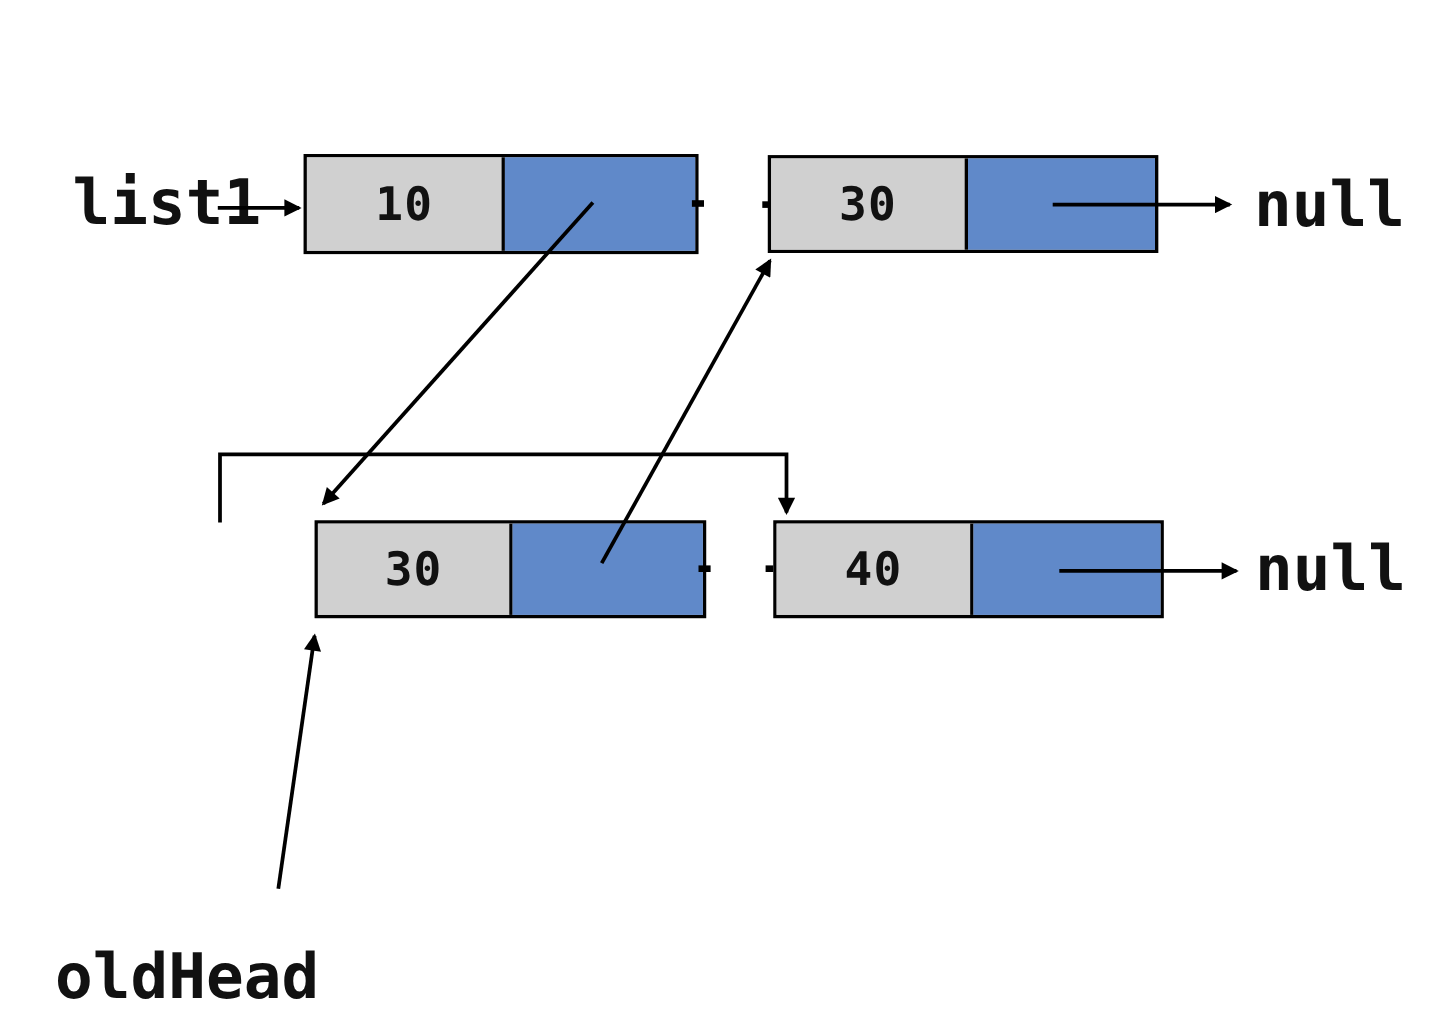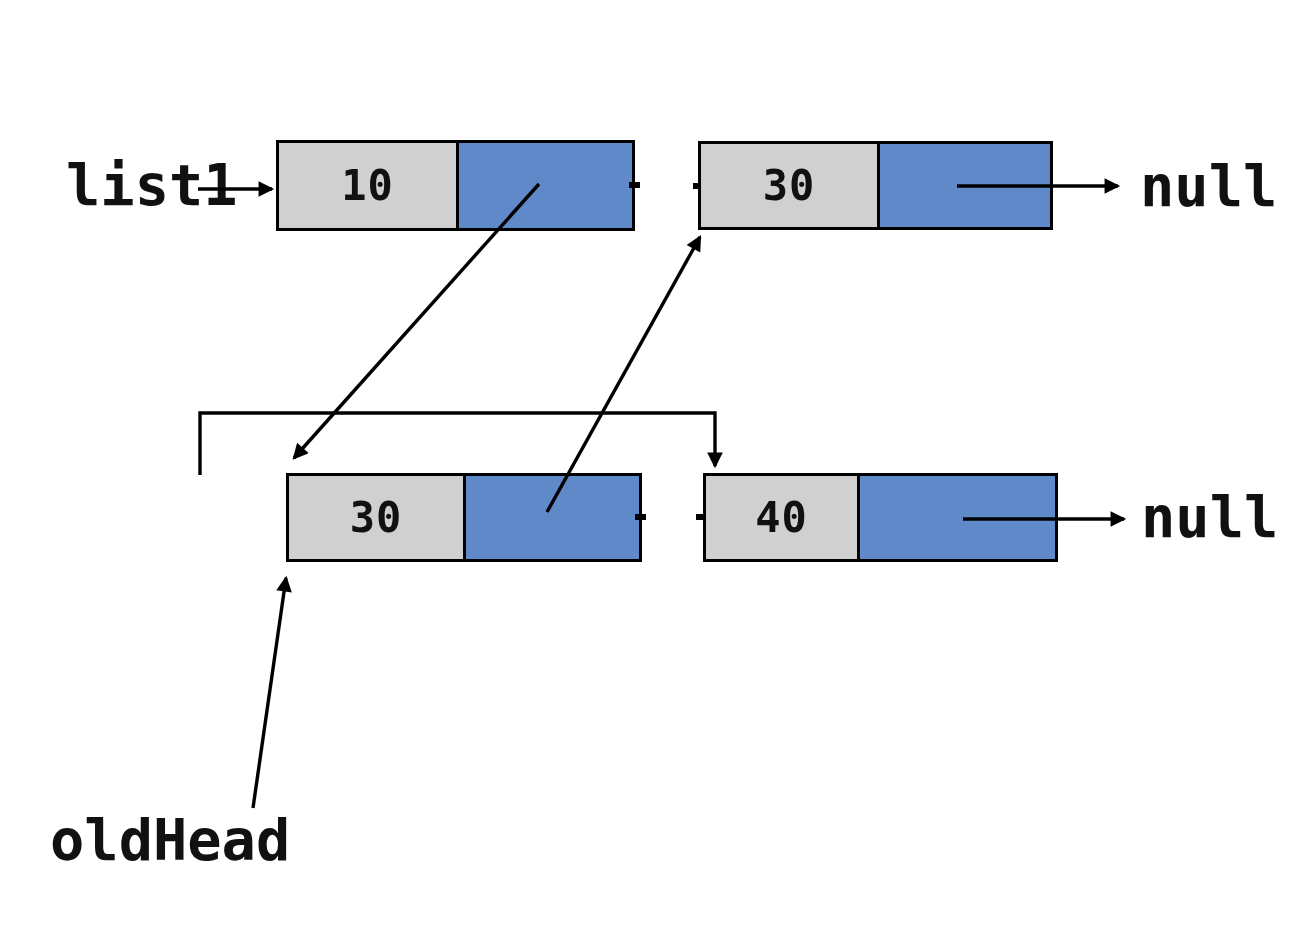--- a/index.html
+++ b/index.html
@@ -61,42 +61,42 @@
     stroke-width: 3.4;
     fill: none;
   }
 </style>
 </head>
 <body>
 
 <div class="canvas">
 
   <div class="lbl" style="left:66px; top:163px;">list1</div>
-  <div class="lbl" style="left:50px; top:818px;">oldHead</div>
+  <div class="lbl" style="left:50px; top:866px;">oldHead</div>
 
   <div class="lbl" style="left:1140px; top:164px;">null</div>
   <div class="lbl" style="left:1141px; top:495px;">null</div>
 
   <div class="node" style="left:276px; top:140px; width:359px; height:91px;">
     <div class="cell data" style="width:180px;">10</div>
     <div class="cell ptr"></div>
   </div>
 
   <div class="node" style="left:698px; top:141px; width:355px; height:89px;">
     <div class="cell data" style="width:179px;">30</div>
     <div class="cell ptr"></div>
   </div>
 
   <div class="node" style="left:286px; top:473px; width:356px; height:89px;">
     <div class="cell data" style="width:177px;">30</div>
     <div class="cell ptr"></div>
   </div>
 
   <div class="node" style="left:703px; top:473px; width:355px; height:89px;">
-    <div class="cell data" style="width:154px;">40</div>
+    <div class="cell data" style="width:179px;">40</div>
     <div class="cell ptr"></div>
   </div>
 
   <svg class="overlay" viewBox="0 0 1304 936" xmlns="http://www.w3.org/2000/svg">
     <defs>
       <marker id="ah" viewBox="0 0 10 10" refX="8.6" refY="5" markerWidth="5.6" markerHeight="4.6" orient="auto-start-reverse" markerUnits="strokeWidth">
         <path d="M 0 0 L 10 5 L 0 10 z" fill="#000000"></path>
       </marker>
     </defs>
 

